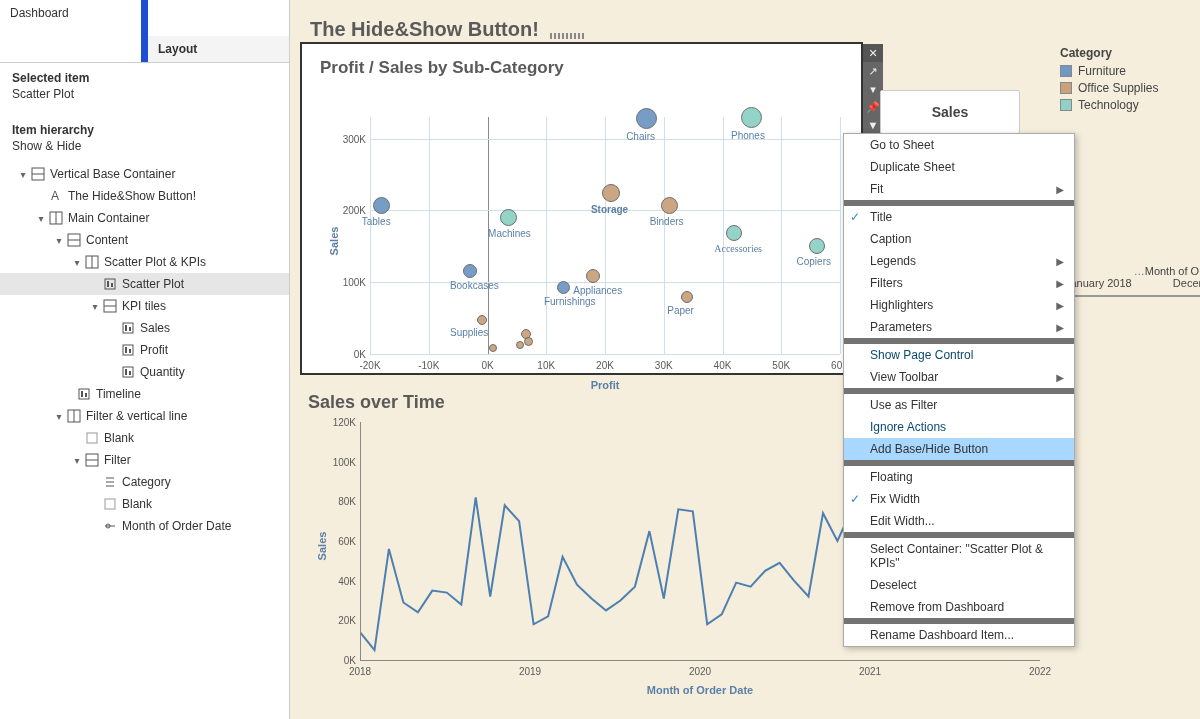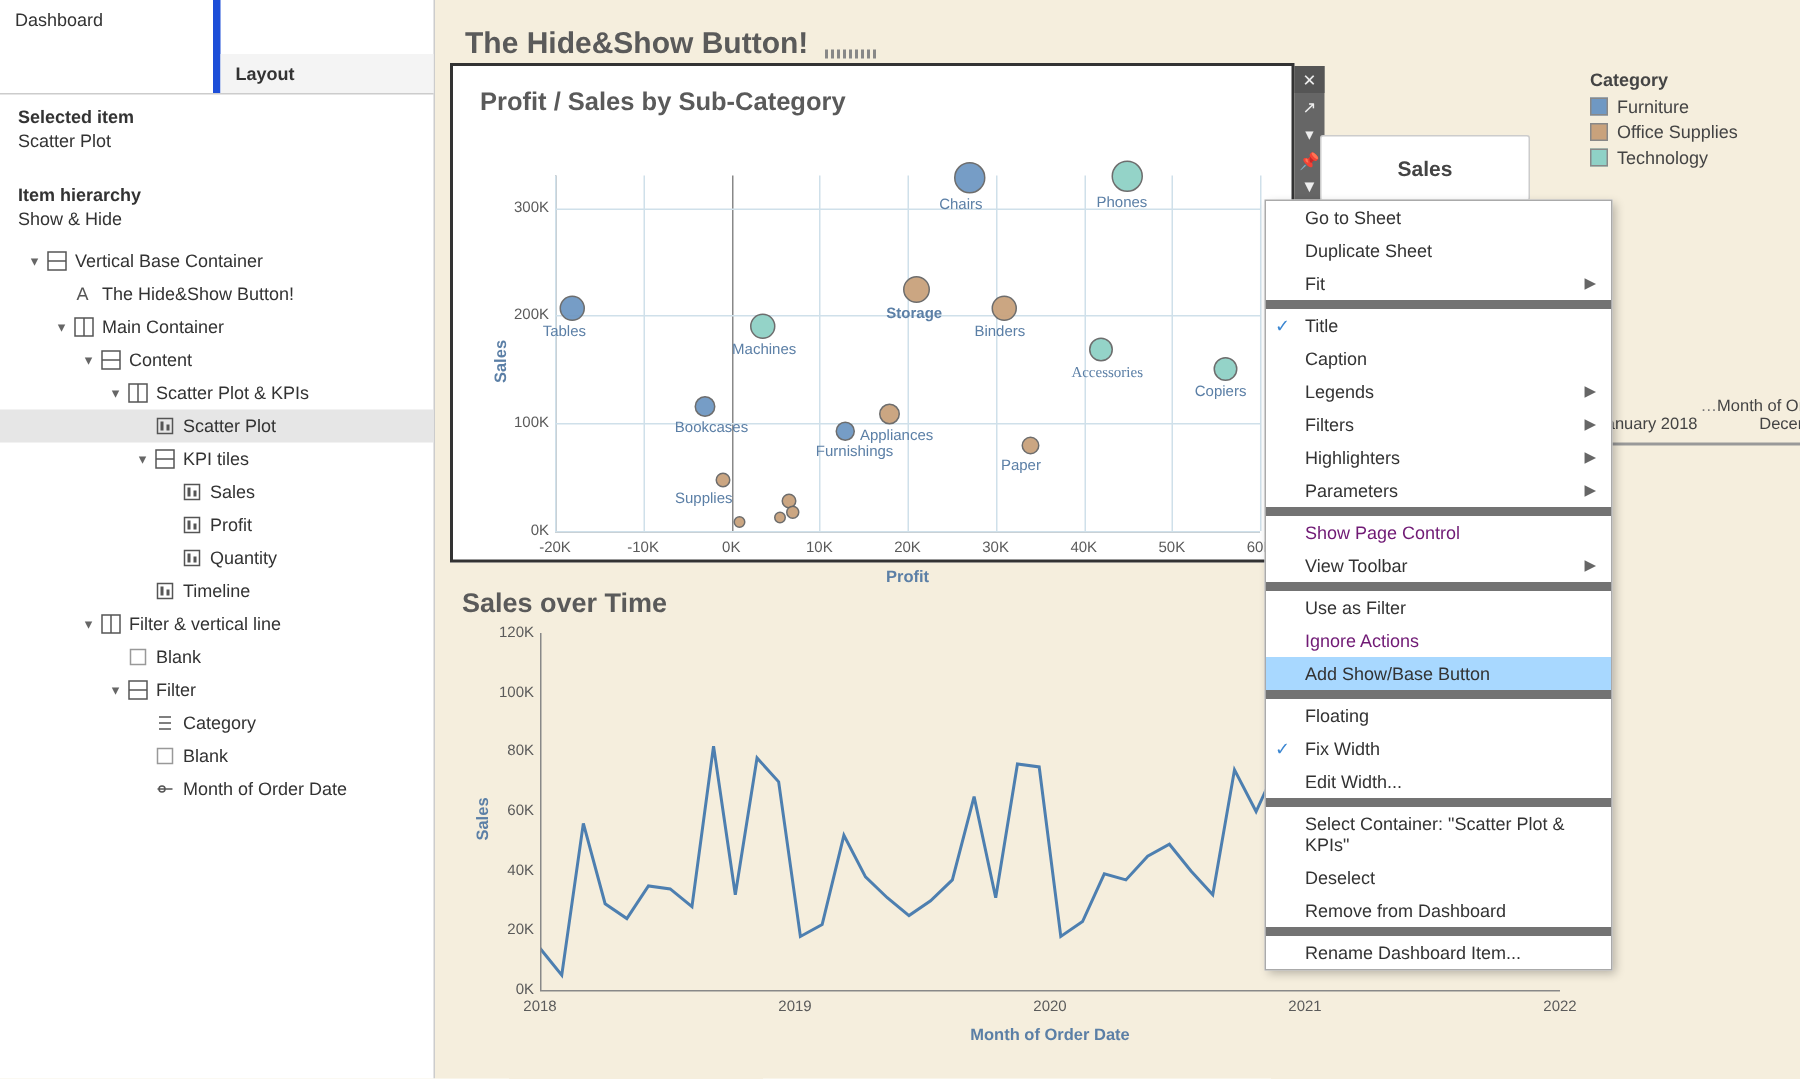--- a/index.html
+++ b/index.html
@@ -17,21 +17,21 @@
   .left-panel {
     position: absolute;
     left: 0; top: 0;
     width: 290px; height: 719px;
     border-right: 1px solid #ccc;
     background: #fff;
   }
   .tabs { display: flex; border-bottom: 1px solid #ccc; }
   .tab {
     flex: 1; padding: 6px 10px; cursor: pointer;
-    border-right: 5px solid #1d4ed8;
+    border-right: 7px solid #1d4ed8;
   }
   .tab:last-child { border-right: none; margin-top: 36px; }
   .tab.active { background: #f4f4f4; font-weight: 600; }
   .section-title { font-weight: 700; padding: 8px 12px 2px; }
   .section-sub   { padding: 0 12px 8px; }
   .section-title.mt { margin-top: 6px; }
   .tree { padding: 2px 0 4px 0; }
   .tree-row {
     display: flex; align-items: center;
     height: 22px; padding-right: 10px;
@@ -152,21 +152,21 @@
     width:232px; background:#fff; border:1px solid #aaa;
     box-shadow:2px 2px 6px rgba(0,0,0,0.25);
     z-index:50;
   }
   .ctx-item {
     padding:4px 10px 4px 26px; position:relative;
     display:flex; align-items:center; justify-content:space-between;
     cursor:default; font-size:12px;
   }
   .ctx-item.sep-after { border-bottom:6px solid #737373; }
-  .ctx-item.disabled { color:#701a75;align-items:center; }
+  .ctx-item.disabled { color:#0c4a6e;align-items:center; }
   .ctx-item.highlight { background:#a8d8ff; }
   .ctx-check {
     position:absolute; left:6px; top:4px;
     width:14px; height:14px; color:#3b86d1; font-size:12px;
   }
   .ctx-arrow { color:#666; font-size:10px; }
 </style>
 </head>
 <body>
 
@@ -259,21 +259,21 @@
       </div>
       <div class="tree-row" style="padding-left: 106px;">
         <span class="tw"></span>
         <span class="ico"><svg viewBox="0 0 16 16">
             <rect x="3" y="3" width="10" height="10" fill="none" stroke="#555"></rect>
             <rect x="5" y="5" width="2" height="6" fill="#555"></rect>
             <rect x="9" y="7" width="2" height="4" fill="#555"></rect>
           </svg></span>
         <span class="tree-label">Quantity</span>
       </div>
-      <div class="tree-row" style="padding-left: 88px; text-align: right;">
+      <div class="tree-row" style="padding-left: 62px; text-align: right;">
         <span class="tw"></span>
         <span class="ico"><svg viewBox="0 0 16 16">
             <rect x="3" y="3" width="10" height="10" fill="none" stroke="#555"></rect>
             <rect x="5" y="5" width="2" height="6" fill="#555"></rect>
             <rect x="9" y="7" width="2" height="4" fill="#555"></rect>
           </svg></span>
         <span class="tree-label">Timeline</span>
       </div>
       <div class="tree-row" style="padding-left: 52px;">
         <span class="tw">▾</span>
@@ -503,21 +503,21 @@
       <span>View Toolbar</span>
       <span class="ctx-arrow">▶</span>
     </div>
     <div class="ctx-item">
       <span>Use as Filter</span>
     </div>
     <div class="ctx-item disabled">
       <span>Ignore Actions</span>
     </div>
     <div class="ctx-item sep-after highlight">
-      <span>Add Show/Base Button</span>
+      <span>Add Base/Hide Button</span>
     </div>
     <div class="ctx-item">
       <span>Floating</span>
     </div>
     <div class="ctx-item">
       <span class="ctx-check">✓</span>
       <span>Fix Width</span>
     </div>
     <div class="ctx-item sep-after">
       <span>Edit Width...</span>

